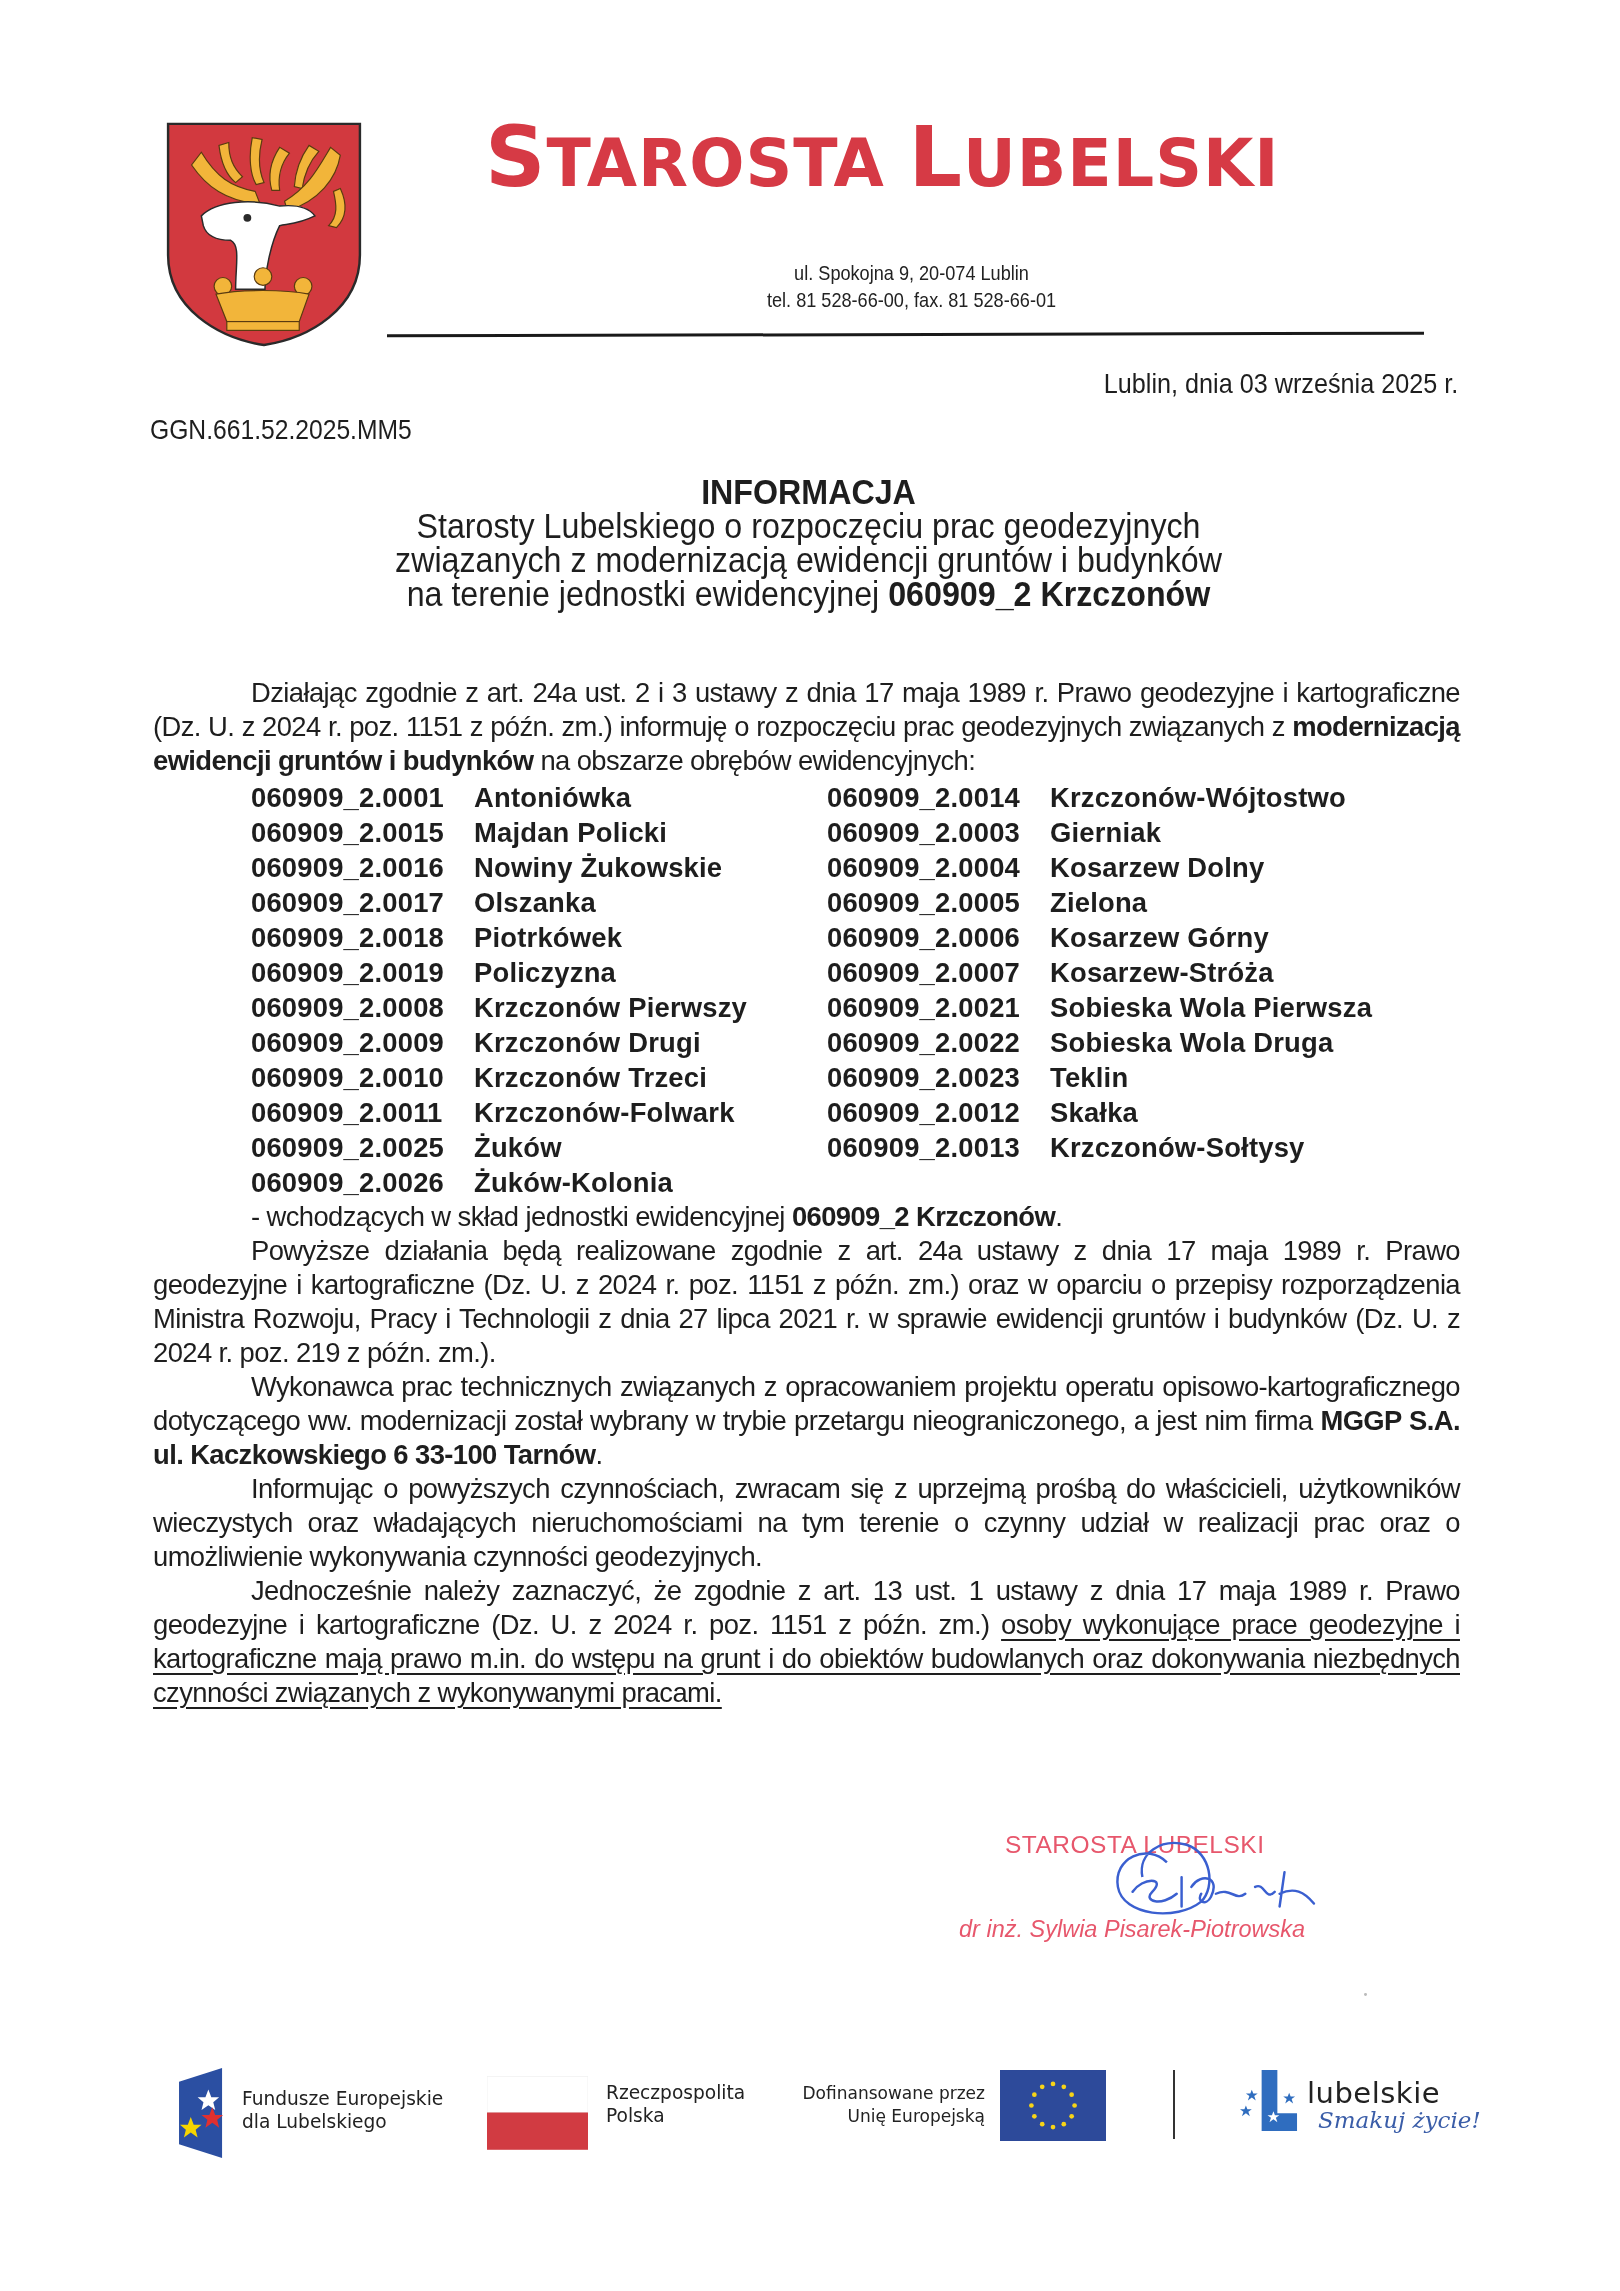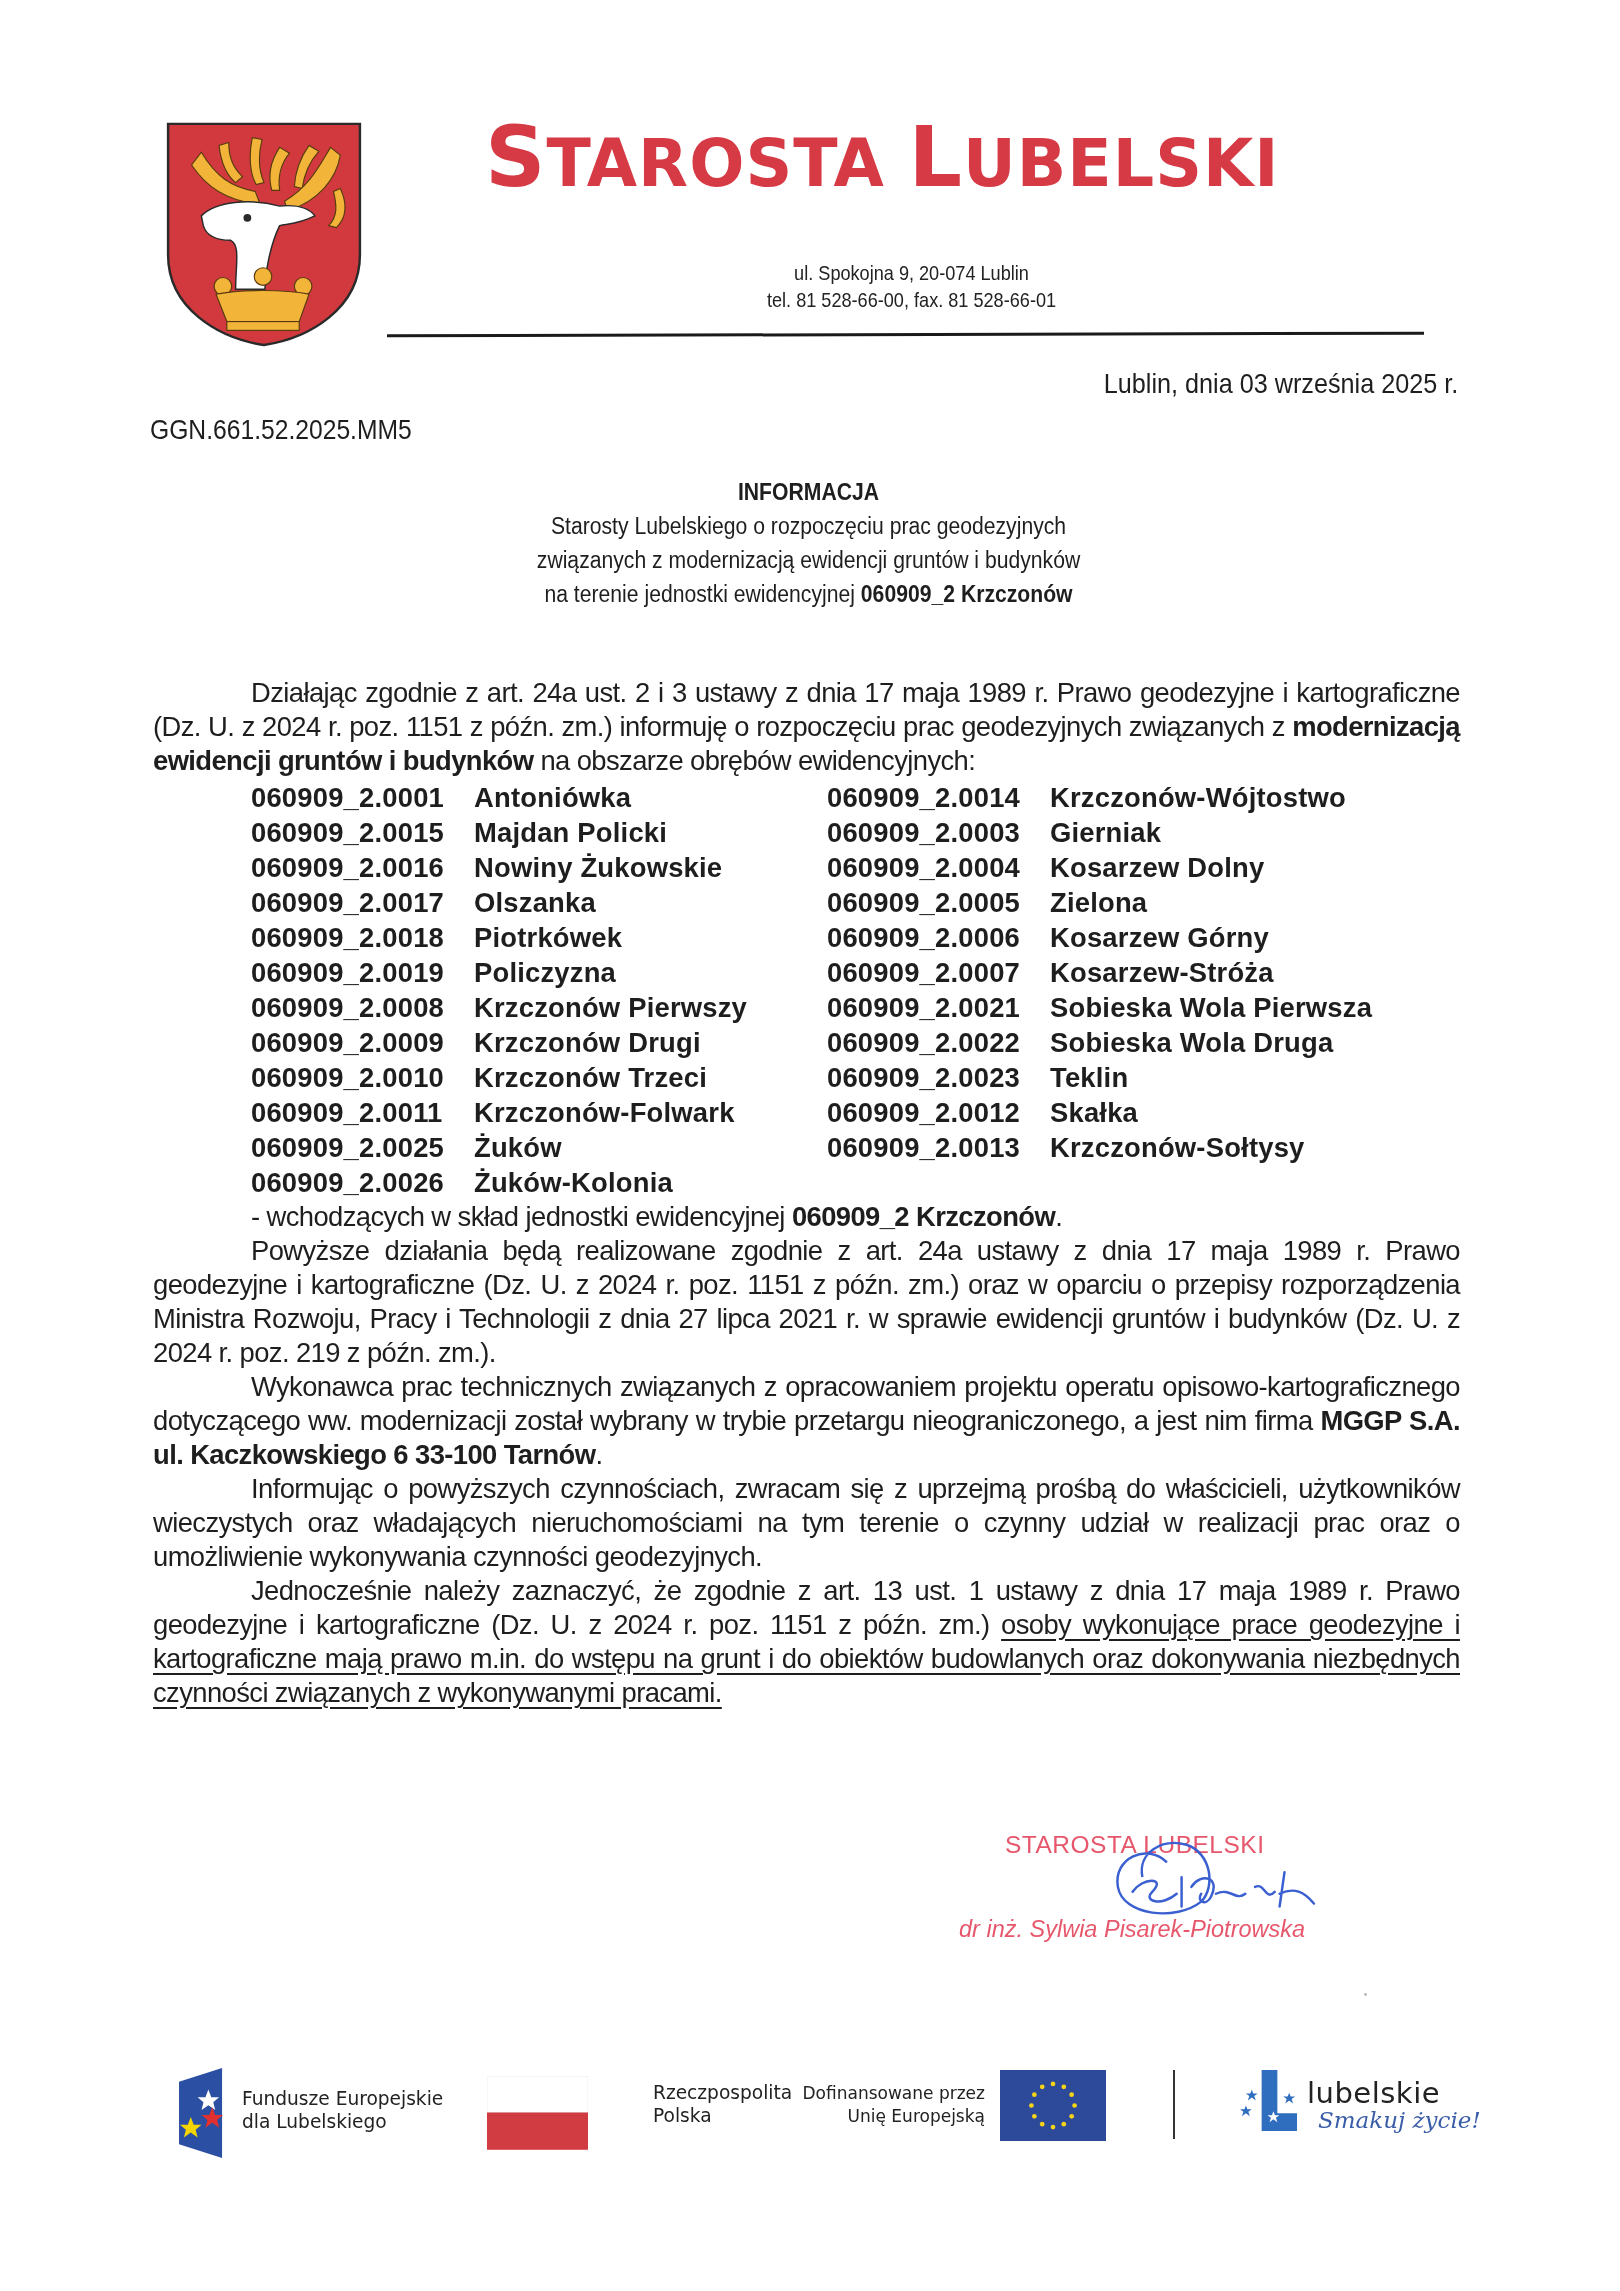--- a/index.html
+++ b/index.html
@@ -9,38 +9,38 @@
   .crest { left:162px; top:118px; width:204px; width:204px; height:230px; }
   .title { left:485px; top:108px; font-size:74px; font-weight:bold; color:#d63a45; letter-spacing:1px;
            font-family:"DejaVu Sans", sans-serif; white-space:nowrap; }
   .title .big { font-size:84px; }
   .title .sm { font-size:65px; }
   .addr { left:588px; top:260px; width:647px; text-align:center; font-size:20.6px; color:#222;
           font-family:"Liberation Sans", sans-serif; transform:scaleX(0.88); transform-origin:center; line-height:26.5px; }
   .rule { left:387px; top:333px; width:1037px; height:2.9px; background:#1a1a1a; transform:rotate(-0.15deg); }
   .date { right:162px; top:368px; font-size:27.4px; transform:scaleX(0.92); transform-origin:right; white-space:nowrap; }
   .ref { left:150px; top:414px; font-size:27.4px; transform:scaleX(0.9); transform-origin:left; white-space:nowrap; }
-  .head { left:294px; top:475px; width:1029px; text-align:center; font-size:23px; line-height:34px; }
+  .head { left:294px; top:475px; width:1029px; text-align:center; font-size:35px; line-height:34px; }
   .head .h1 { font-weight:bold; }
   .head div { transform:scaleX(0.92); }
   .body { left:153px; top:676px; width:1307px; font-size:27.4px; line-height:34px; text-align:justify; }
   .p { text-indent:98px; margin:0; }
   .cond { letter-spacing:-0.6px; }
   .list { display:grid; grid-template-columns:576px 588px; margin-left:98px; margin-top:2px; }
   .li { font-weight:bold; font-size:27.4px; line-height:35px; white-space:nowrap; letter-spacing:0.2px; }
   .li .code { display:inline-block; width:223px; }
   .after { margin-left:98px; }
   .u { text-decoration:underline; text-underline-offset:4.9px; }
   .stamp-title { left:1005px; top:1831px; font-size:24.5px; color:#e7576c; letter-spacing:0.5px; }
   .stamp-name { left:959px; top:1916px; font-size:23.5px; color:#e7576c; font-style:italic; }
   .sig { left:1108px; top:1833px; width:255px; height:98px; }
   .fe-logo { left:179px; top:2068px; width:47px; height:90px; }
   .fe-text { left:242px; top:2088px; font-size:18.6px; line-height:22.5px; color:#222; font-family:"DejaVu Sans", sans-serif; }
   .pl-flag { left:487px; top:2076px; width:101px; height:74px; }
-  .pl-text { left:606px; top:2082px; font-size:18.6px; line-height:22.5px; color:#222; font-family:"DejaVu Sans", sans-serif;margin-left:47px; }
+  .pl-text { left:606px; top:2082px; font-size:18.6px; line-height:22.5px; color:#222; font-family:"DejaVu Sans", sans-serif; }
   .ue-text { left:774px; top:2082px; width:211px; text-align:right; font-size:17px; line-height:22.5px; color:#222; font-family:"DejaVu Sans", sans-serif; }
   .eu-flag { left:1000px; top:2070px; width:106px; height:71px; background:#2d4a9a; }
   .vbar { left:1173px; top:2070px; width:2px; height:69px; background:#333; }
   .lub-logo { left:1240px; top:2068px; width:59px; height:65px; }
   .lub-text { left:1307px; top:2076px; font-size:29px; color:#222; font-family:"DejaVu Sans", sans-serif; letter-spacing:0.5px; }
   .lub-sub { left:1318px; top:2107px; font-size:23px; color:#3a5da8; font-style:italic; font-family:"DejaVu Serif", serif; }
   .dot { left:1364px; top:1993px; width:2.9px; height:2.9px; background:#bbb; border-radius:50%; }
 </style>
 </head>
 <body>

